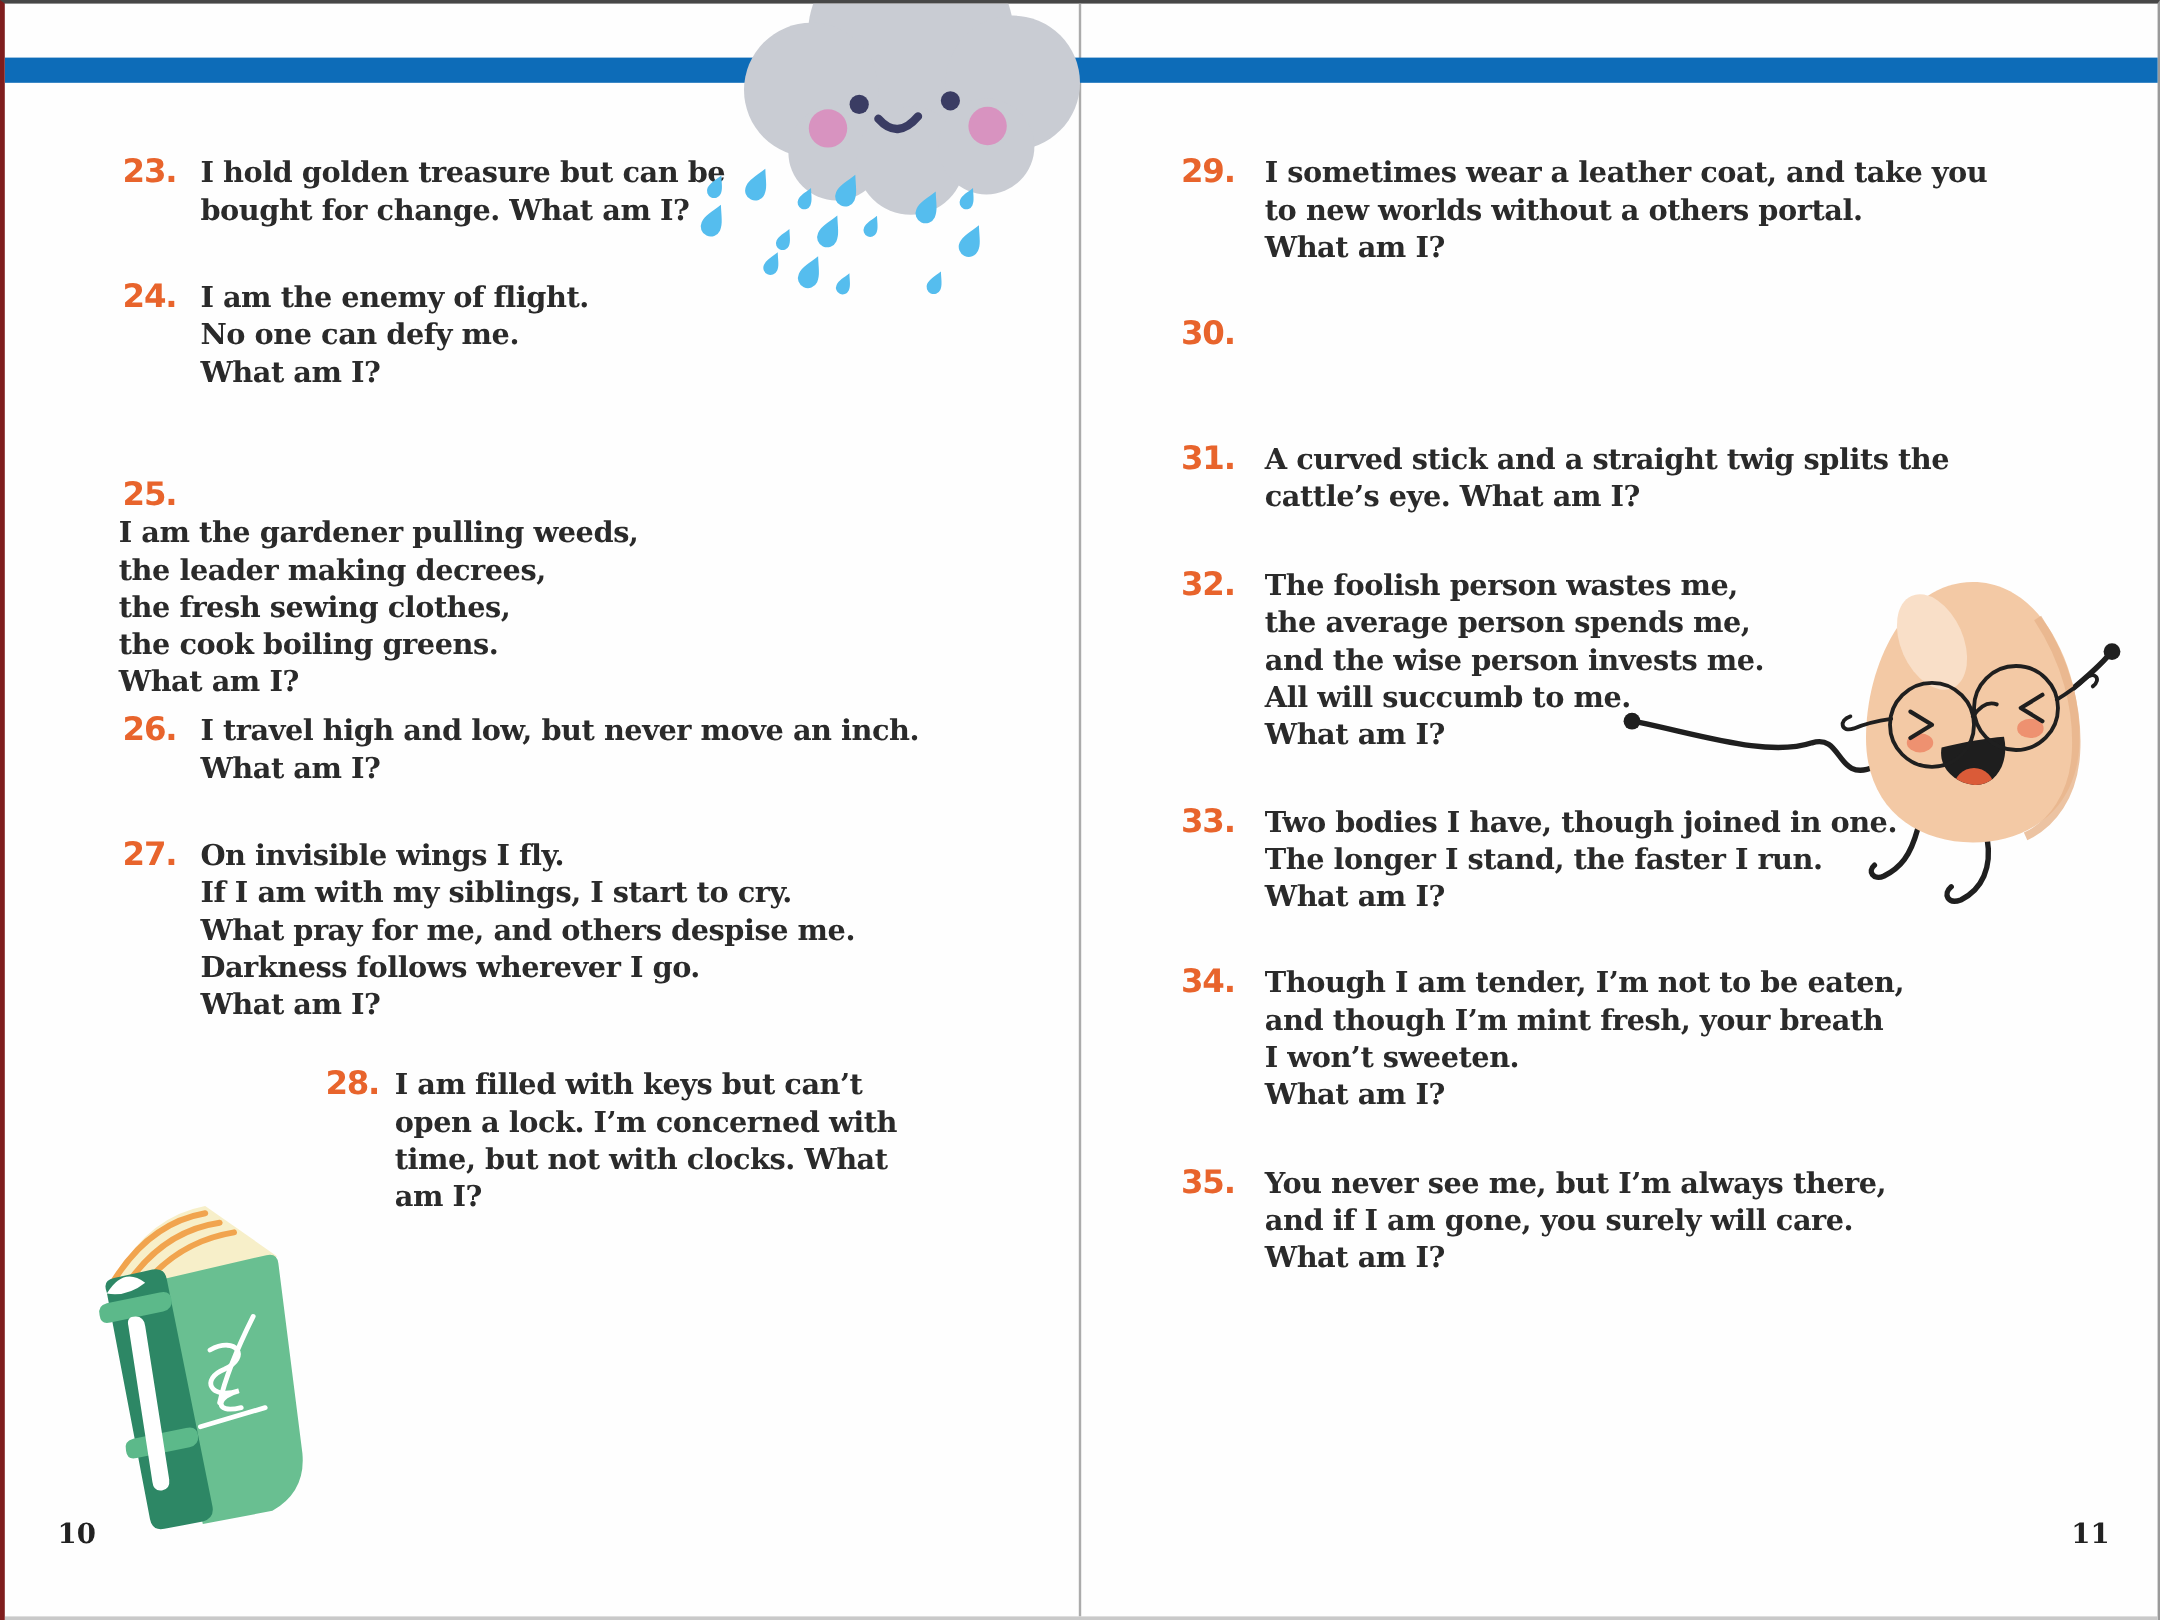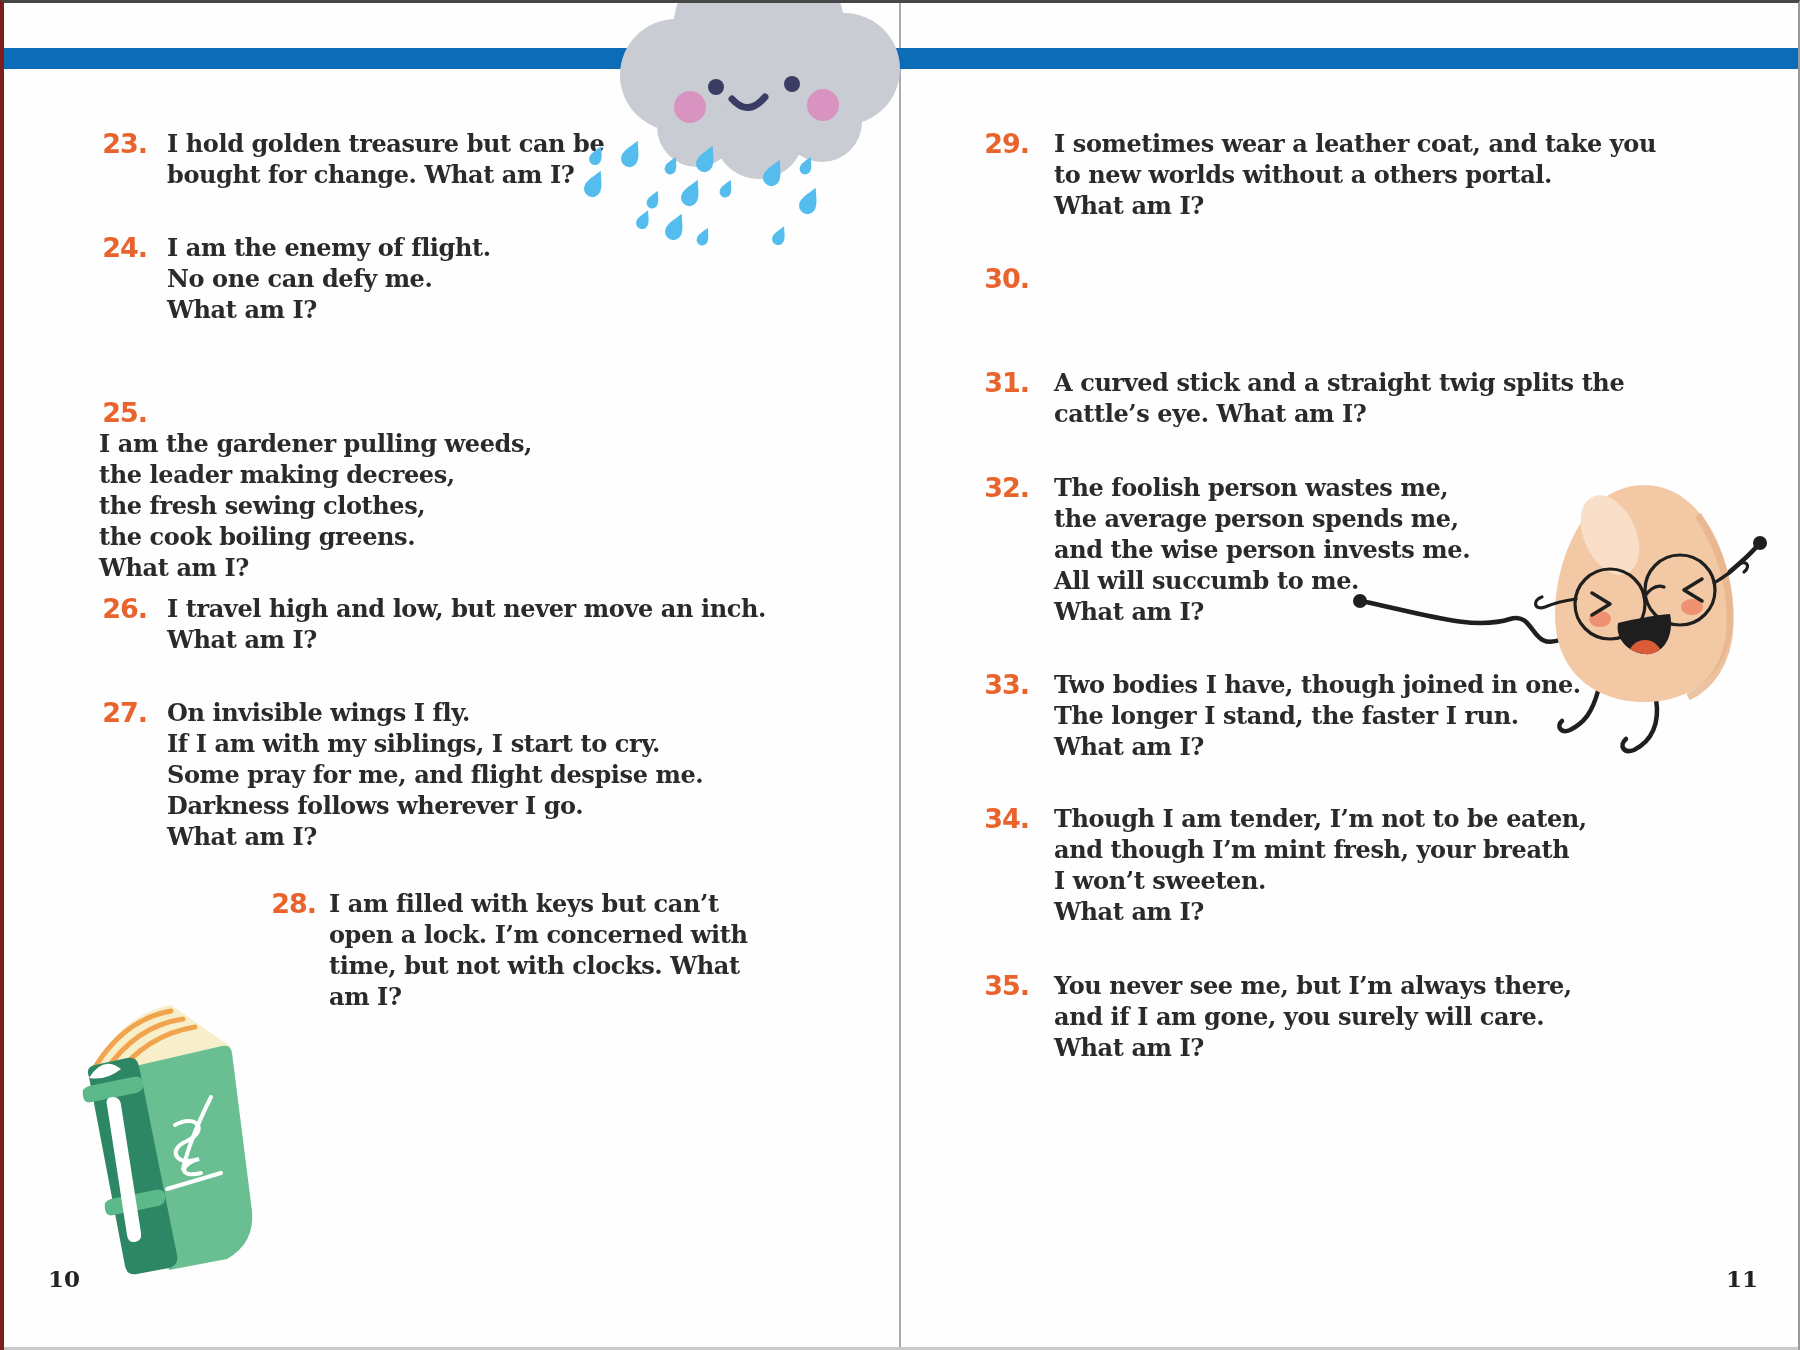--- a/index.html
+++ b/index.html
@@ -57,21 +57,21 @@
         <div class="rlines">
           <div>I travel high and low, but never move an inch.</div>
           <div>What am I?</div>
         </div>
       </div>
       <div class="riddle" style="left: 95px; top: 694px;">
         <span class="rnum" style="width: 48px; margin-right: 20px;">27.</span>
         <div class="rlines">
           <div>On invisible wings I fly.</div>
           <div>If I am with my siblings, I start to cry.</div>
-          <div>Some pray for me, and flight despise me.</div>
+          <div>What pray for me, and others despise me.</div>
           <div>Darkness follows wherever I go.</div>
           <div>What am I?</div>
         </div>
       </div>
       <div class="riddle" style="left: 262px; top: 885px;">
         <span class="rnum" style="width: 50px; margin-right: 13px;">28.</span>
         <div class="rlines">
           <div>I am filled with keys but can’t</div>
           <div>open a lock. I’m concerned with</div>
           <div>time, but not with clocks. What</div>

